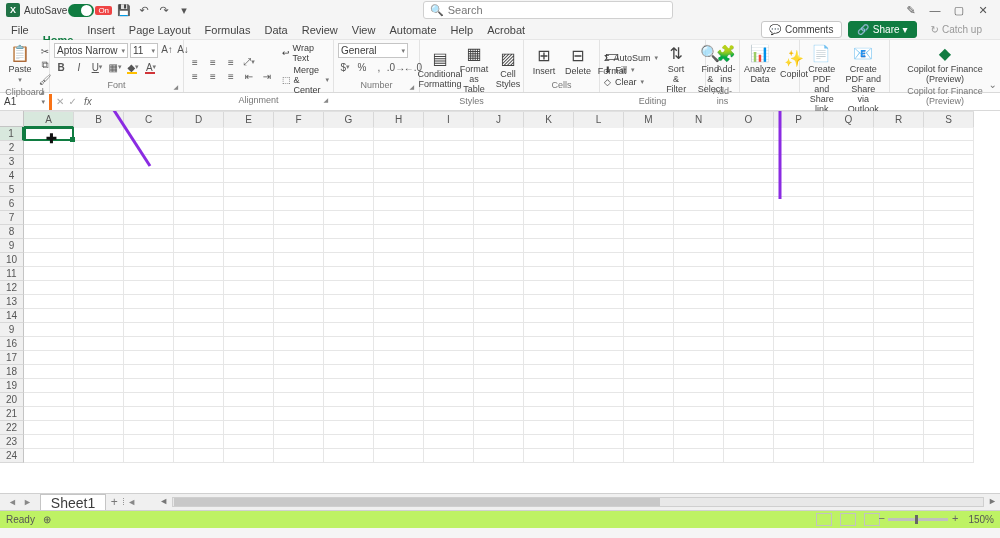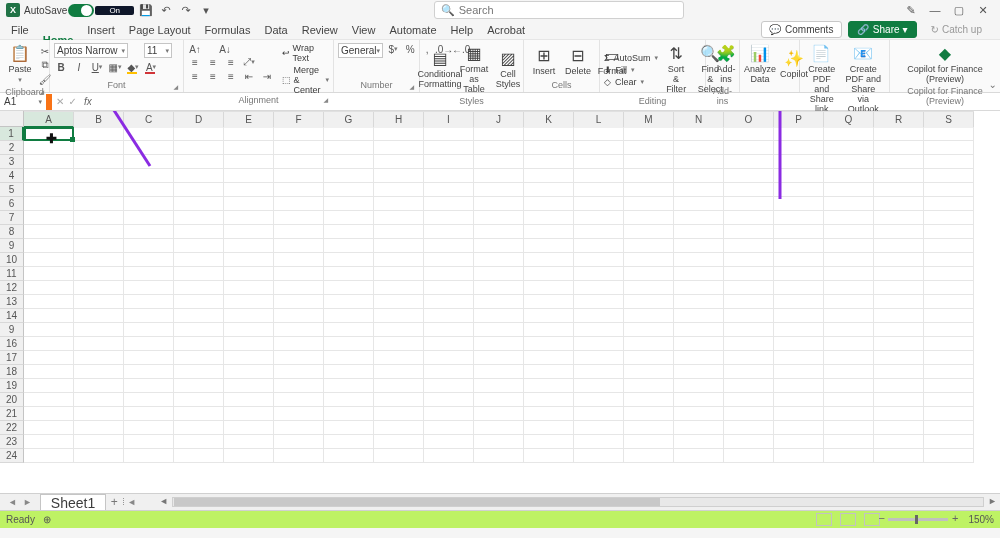--- a/index.html
+++ b/index.html
@@ -31,21 +31,21 @@
   .big-btn { display:flex; flex-direction:column; align-items:center; justify-content:center; padding:2px 4px; font-size:9px; color:#444; gap:1px; min-width:32px; text-align:center; line-height:10px;}
   .big-btn .glyph { font-size:16px; height:18px; display:flex; align-items:center; justify-content:center;}
   .row3 { display:flex; flex-direction:column; gap:2px;}
   .row3 > div {display:flex; gap:4px; align-items:center;}
   .mini { width:14px; height:12px; display:flex; align-items:center; justify-content:center; font-size:10px; color:#555; }
   .drop { font-size:7px; color:#777; }
   .font-select { width:74px; height:15px; border:1px solid #c5c5c5; font-size:10px; padding:0 2px; display:flex; align-items:center; justify-content:space-between; background:#fff;}
   .size-select { width:28px; height:15px; border:1px solid #c5c5c5; font-size:10px; padding:0 2px; display:flex; align-items:center; justify-content:space-between; background:#fff;}
   .num-select { width:70px; height:15px; border:1px solid #c5c5c5; font-size:10px; padding:0 2px; display:flex; align-items:center; justify-content:space-between; background:#fff;}
   .namebox-row{height:18px;background:#fff;border-bottom:1px solid #d9d9d9;display:flex;align-items:center;}
-  .name-box{width:52px;height:16px;border-right:6px solid #f97316;display:flex;align-items:center;justify-content:space-between;padding:0 4px;font-size:10px;}
+  .name-box{width:52px;height:16px;border-right:3px solid #f97316;display:flex;align-items:center;justify-content:space-between;padding:0 4px;font-size:10px;}
   .fx-btn{width:14px;text-align:center;color:#666;font-style:italic;font-size:10px;}
   .fx-input{flex:1;border:none;outline:none;height:16px;font-size:10px;padding:0 4px;}
   .fx-icons{display:flex;gap:4px;padding:0 4px;color:#aaa;font-size:10px;}
   .grid-area{position:relative;height:382px;background:#fff;overflow:hidden;}
   .colheads{display:flex;position:absolute;left:24px;top:0;height:16px;border-bottom:1px solid #d0d0d0;border-top:1px solid #e0e0e0;}
   .selcorner{position:absolute;left:0;top:0;width:24px;height:16px;background:#f0f0f0;border-right:1px solid #c4c4c4;border-bottom:1px solid #c4c4c4;}
   .colhead{width:50px;height:16px;background:#f0f0f0;border-right:1px solid #d8d8d8;text-align:center;font-size:10px;line-height:16px;color:#555;}
   .colhead.active{background:#d8e8dd;border-bottom:2px solid #107c41;}
   .rowheads{position:absolute;left:0;top:16px;width:24px;}
   .rowhead{height:14px;background:#f0f0f0;border-bottom:1px solid #d8d8d8;border-right:1px solid #c4c4c4;text-align:center;font-size:10px;line-height:14px;color:#555;}
@@ -76,21 +76,21 @@
 </style>
 </head>
 <body>
 
 <div class="titlebar">
   <div class="left">
     <div class="excel-icon">X</div>
     <div class="autosave">
       <span>AutoSave</span>
       <div class="toggle on"></div>
-      <span style="color:#fff;background:#0f172a;padding:0 14px;border-radius:2px;font-size:8px;">On</span>
+      <span style="color:#fff;background:#ef4444;padding:0 3px;border-radius:2px;font-size:8px;">On</span>
     </div>
     <div class="qat-icon">💾</div>
     <div class="qat-icon">↶</div>
     <div class="qat-icon">↷</div>
     <div class="qat-icon">▾</div>
   </div>
   <div class="center">
     <div class="search-box">
       <span>🔍</span>
       <span>Search</span>
@@ -136,21 +136,21 @@
         <div class="mini">✂</div>
         <div class="mini">⧉</div>
         <div class="mini">🖌</div>
       </div>
     </div>
     <div class="group-label dl">Clipboard</div>
   </div>
 
   <div class="group" style="width:134px;">
     <div class="group-controls" style="flex-direction:column;align-items:flex-start;gap:3px;">
-      <div style="display:flex;gap:16px;">
+      <div style="display:flex;gap:2px;">
         <div class="font-select">
             <span>Aptos Narrow</span>
             <span class="drop">▾</span>
           </div>
         <div class="size-select">
             <span>11</span>
             <span class="drop">▾</span>
           </div>
         <div class="mini">A↑</div>
         <div class="mini">A↓</div>
@@ -200,21 +200,21 @@
             <span>⬚</span>
             <span>Merge &amp; Center</span>
             <span class="drop">▾</span>
           </div>
       </div>
     </div>
     <div class="group-label dl">Alignment</div>
   </div>
 
   <div class="group" style="width:86px;">
-    <div class="group-controls" style="align-items:flex-start;gap:3px;">
+    <div class="group-controls" style="flex-direction:column;align-items:flex-start;gap:3px;">
       <div class="num-select">
           <span>General</span>
           <span class="drop">▾</span>
         </div>
       <div style="display:flex;gap:3px;">
         <span class="mini">$<span class="drop">▾</span></span>
         <span class="mini">%</span>
         <span class="mini">,</span>
         <span class="mini">.0→</span>
         <span class="mini">←.0</span>

